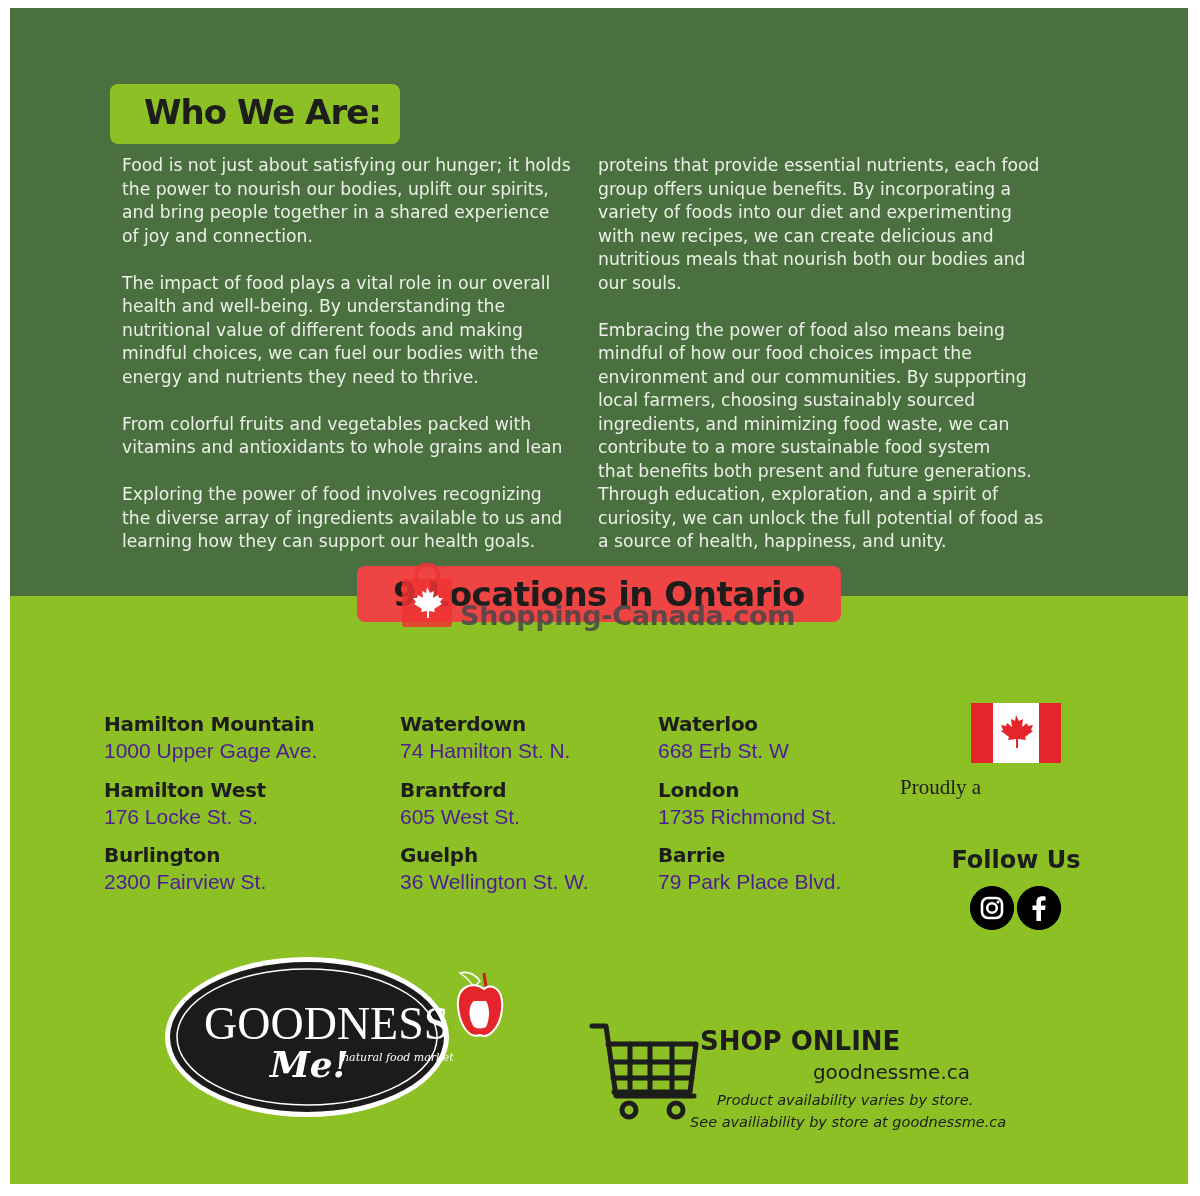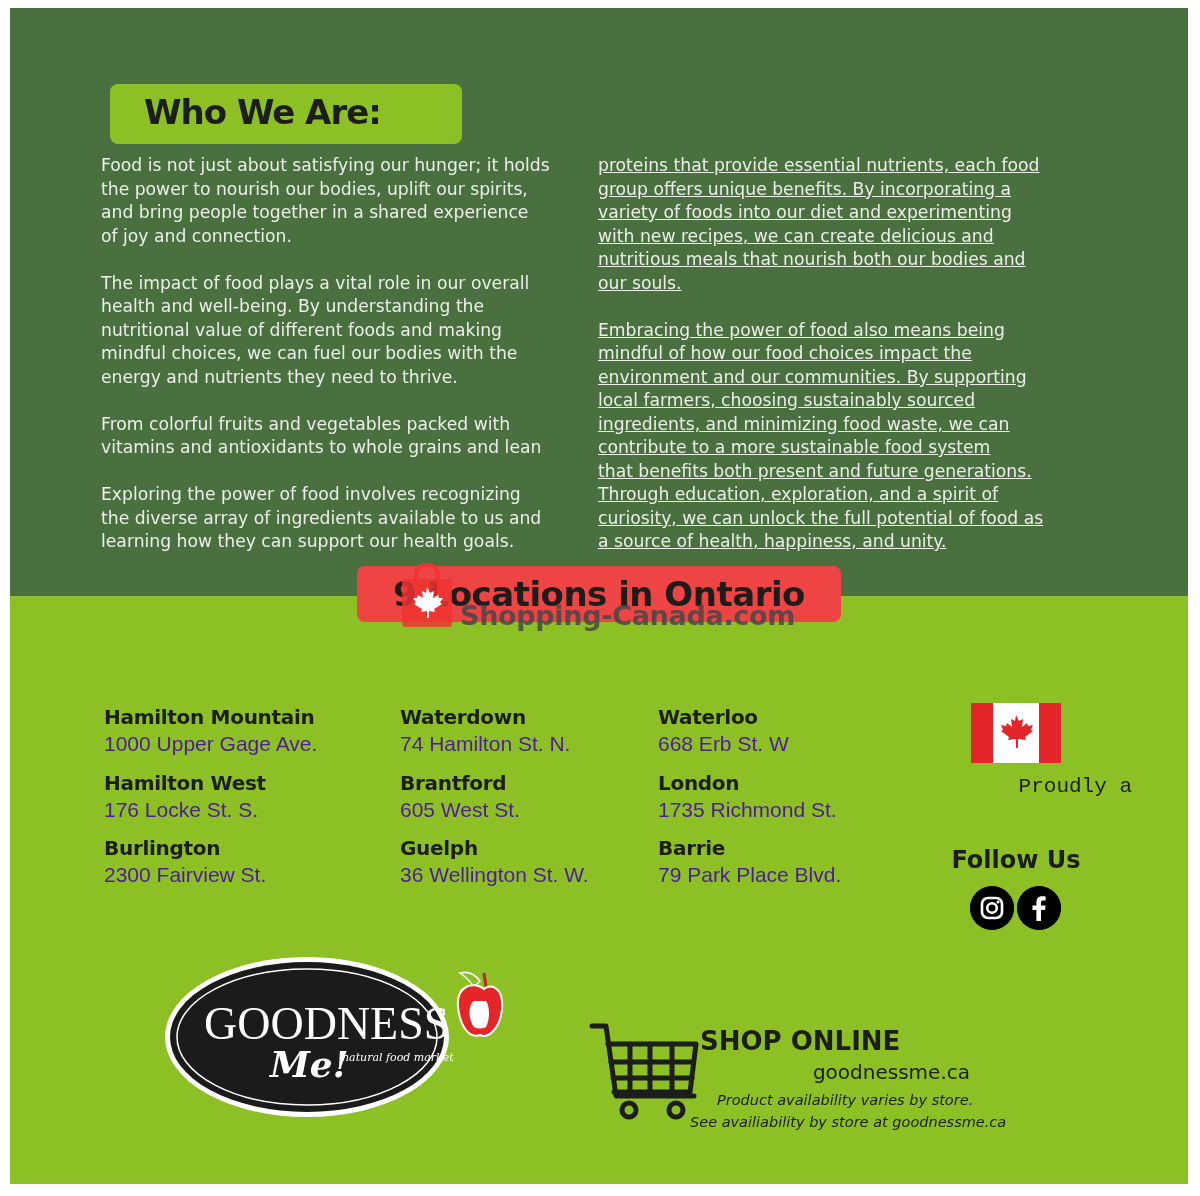--- a/index.html
+++ b/index.html
@@ -5,53 +5,53 @@
     html, body { margin: 0; padding: 0; }
     body {
       width: 1200px; height: 1196px; background: #ffffff; position: relative; overflow: hidden;
       font-family: "DejaVu Sans", sans-serif;
     }
     .page { position: absolute; left: 10px; top: 8px; width: 1178px; height: 1176px; overflow: hidden; }
     .top { position: absolute; left: 0; top: 0; width: 100%; height: 588px; background: #4a7040; }
     .bottom { position: absolute; left: 0; top: 588px; width: 100%; height: 588px; background: #8dc025; }
 
     .who-pill {
-      position: absolute; left: 100px; top: 76px; width: 352px; height: 60px;
+      position: absolute; left: 100px; top: 76px; width: 290px; height: 60px;
       background: #8dc025; border-radius: 8px;
     }
     .who-title {
       position: absolute; left: 34px; top: 8px; font-family: "DejaVu Sans", sans-serif;
       font-weight: 700; font-size: 34px; color: #1d1d1b; letter-spacing: -1px; white-space: nowrap;
     }
     .col { position: absolute; top: 146px; width: 480px; color: #ecf0e8; font-size: 17.2px; line-height: 23.5px; }
-    .col.left { left: 91px; }
-    .col.right { left: 588px; text-decoration: underline; }
+    .col.left { left: 112px; }
+    .col.right { left: 588px; }
     .col p { margin: 0 0 23.5px 0; white-space: pre-line; }
 
     .loc-banner {
       position: absolute; left: 347px; top: 558px; width: 484px; height: 56px;
       background: #ef4444; border-radius: 8px; z-index: 3;
     }
     .loc-title {
       position: absolute; left: 0; width: 100%; top: 8px; text-align: center;
       font-weight: 700; font-size: 34px; color: #1d1d1b; letter-spacing: -0.5px; white-space: nowrap;
     }
     .watermark { position: absolute; left: 390px; top: 555px; z-index: 4; pointer-events: none; }
     .watermark-text {
       position: absolute; left: 450px; top: 592px; z-index: 4; font-weight: 700;
       font-size: 27px; color: rgba(70,70,70,0.85); white-space: nowrap; letter-spacing: -0.3px;
     }
 
-    .store { position: absolute; color: #1d1d1b; }
+    .store { position: absolute; color: #1d1d1b; margin-top: 7px; }
     .store .name { font-weight: 700; font-size: 20px; line-height: 26px; white-space: nowrap; letter-spacing: -0.3px; }
     .store .addr { font-family: "Liberation Sans", sans-serif; font-size: 21px; line-height: 28px; white-space: nowrap; color: #4c1d95; }
 
     .flag { position: absolute; left: 961px; top: 695px; width: 90px; height: 60px; }
-    .proud { position: absolute; left: 890px; top: 766px; width: 232px; text-align: right;
-      font-family: Liberation Mono, monospace; font-size: 21px; line-height: 26px; color: #1d1d1b; }
+    .proud { position: absolute; left: 890px; top: 766px; width: 232px; text-align: left;
+      font-family: Liberation Serif, serif; font-size: 21px; line-height: 26px; color: #1d1d1b; }
     .follow { position: absolute; left: 890px; top: 838px; width: 232px; text-align: center;
       font-weight: 700; font-size: 24px; color: #1d1d1b; }
     .social { position: absolute; top: 878px; width: 44px; height: 44px; border-radius: 50%; background: #000; }
     .social.ig { left: 960px; }
     .social.fb { left: 1007px; }
 
     .logo { position: absolute; left: 152px; top: 935px; }
     .cart { position: absolute; left: 574px; top: 1010px; }
     .shop-title { position: absolute; left: 690px; top: 1018px; width: 270px; 
       font-weight: 700; font-size: 26px; color: #1d1d1b; }

